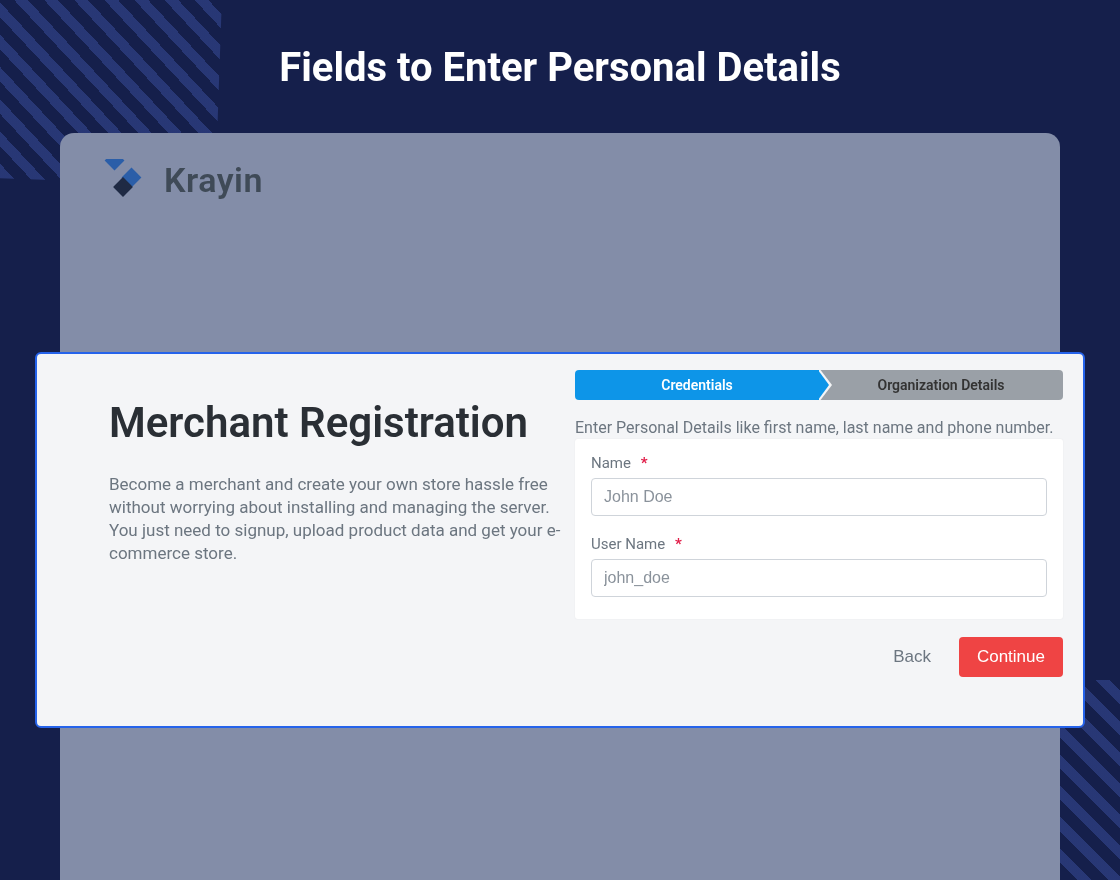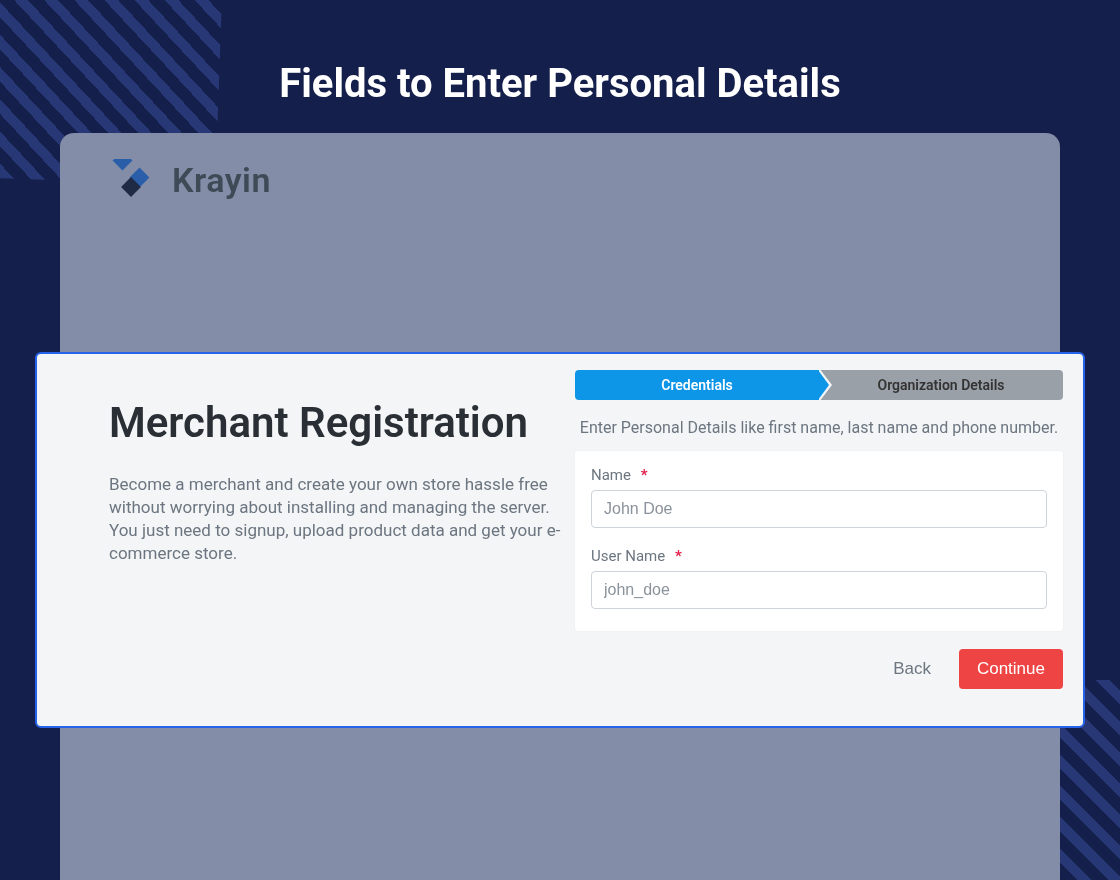--- a/index.html
+++ b/index.html
@@ -20,39 +20,39 @@
   }
   .stripes-bottom-right {
     bottom: -60px; right: -60px;
     width: 260px; height: 260px;
     background: repeating-linear-gradient(45deg, #2a3a7a 0 10px, transparent 10px 22px);
     opacity: .9;
   }
 
   .page-title {
     position: absolute;
-    top: 60px; left: 0; right: 0;
+    top: 44px; left: 0; right: 0;
     text-align: center;
     color: #ffffff;
     font-size: 40px;
     font-weight: 700;
   }
 
   .backdrop-card {
     position: absolute;
     top: 133px; left: 60px;
     width: 1000px; height: 747px;
     background: #838da8;
     border-radius: 14px 14px 0 0;
     overflow: hidden;
   }
 
   .brand {
     position: absolute;
-    top: 26px; left: 44px;
+    top: 26px; left: 36px;
     display: flex; align-items: center; gap: 14px;
   }
   .brand-logo { width: 54px; height: 42px; position: relative; }
   .brand-logo svg { width: 100%; height: 100%; }
   .brand-text {
     font-size: 34px; font-weight: 600; color: #3f4a57; letter-spacing: .5px;
   }
 
   .modal {
     position: absolute;
@@ -107,21 +107,21 @@
     border-top: 17px solid transparent;
     border-bottom: 17px solid transparent;
     border-left: 13px solid #f4f5f7;
     z-index: 1;
   }
   .step-1 .step-arrow { border-left: 11px solid #0d95e8; }
   .step-2 .step-arrow { border-left: 11px solid #0d95e8; }
   .step-3 { border-radius: 0 4px 4px 0; }
 
   .instructions {
-    font-size: 16px; color: #6c7680; margin-bottom: 14px; text-align: center;
+    font-size: 16px; color: #6c7680; margin-bottom: 2px;
   }
 
   .form-card {
     background: #ffffff;
     border-radius: 3px;
     padding: 14px 16px 22px 16px;
     box-shadow: 0 0 2px rgba(0,0,0,.06);
   }
   .field { margin-bottom: 14px; }
   .field:last-child { margin-bottom: 0; margin-top: 18px; }

